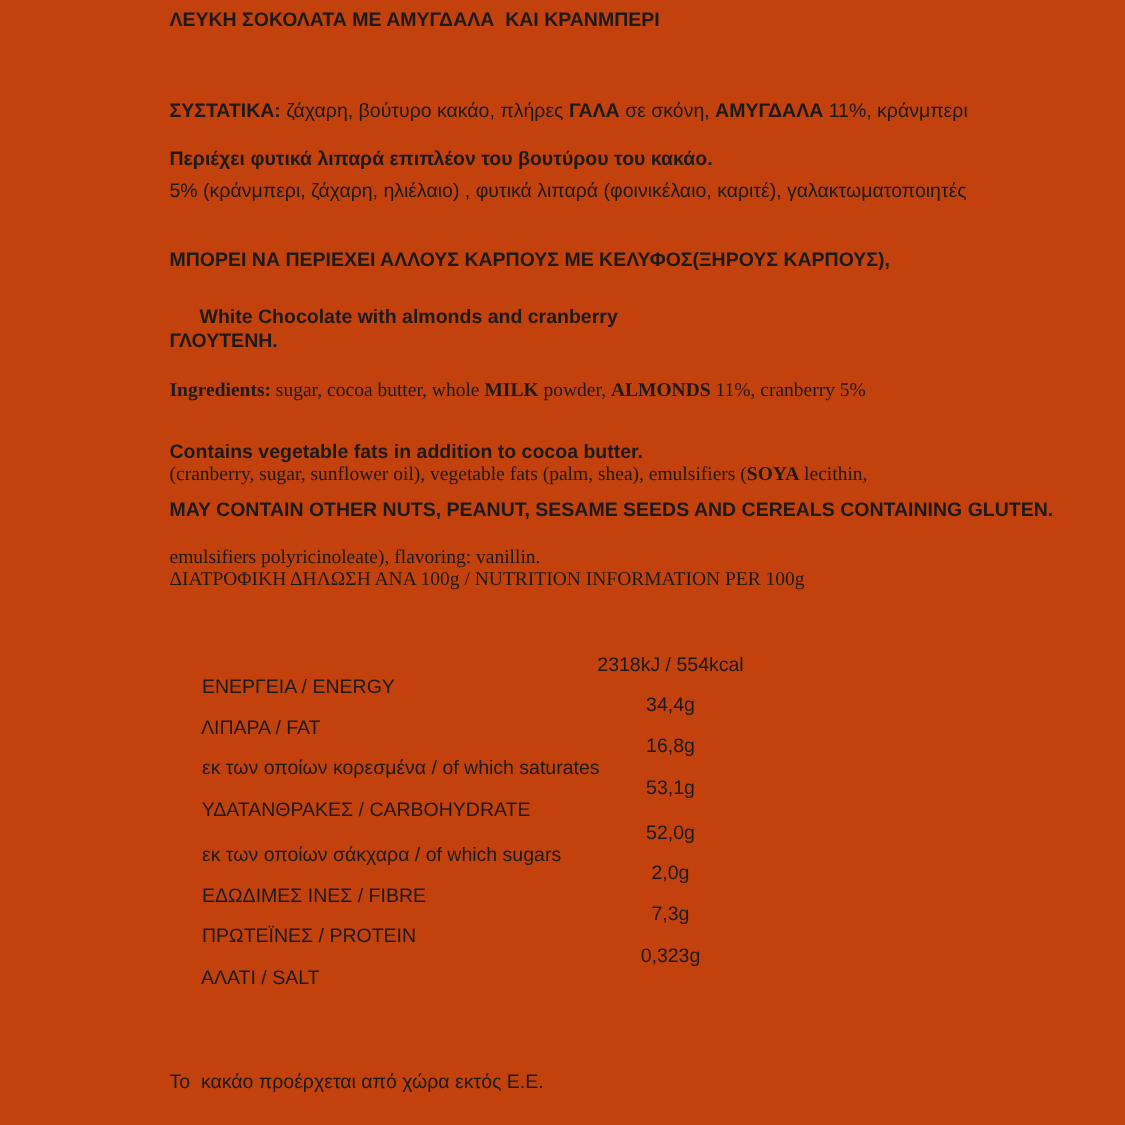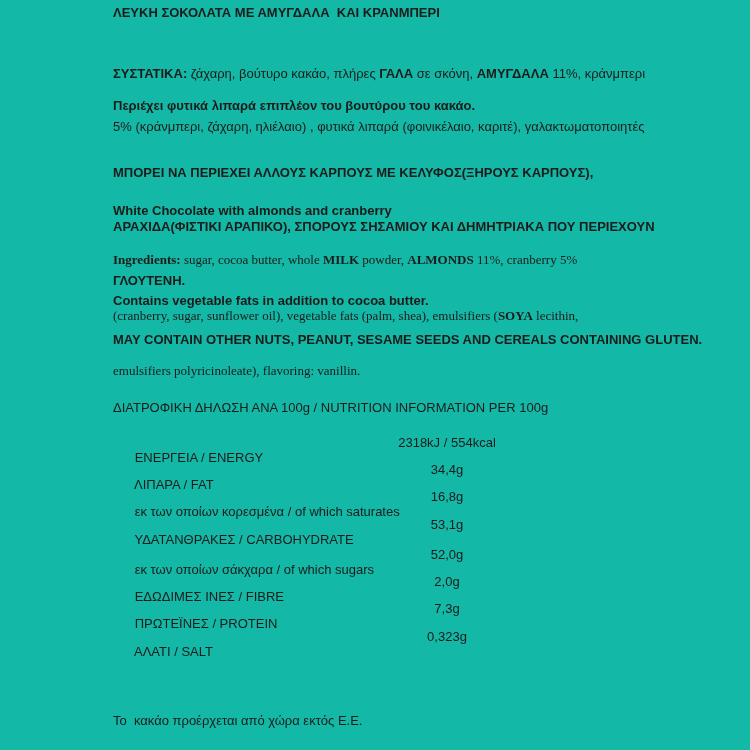--- a/index.html
+++ b/index.html
@@ -1,20 +1,20 @@
 <!DOCTYPE html>
 <html><head>
 <meta charset="utf-8">
 <style>
   html, body { margin: 0; padding: 0; background: #ffffff; }
   .page {
     position: relative;
     width: 750px;
     height: 750px;
-    background: #14b8a6;
+    background: #c2410c;
     font-family: "Liberation Sans", sans-serif;
     font-size: 13px;
     color: #1b1b1b;
     overflow: hidden;
   }
   .abs { position: absolute; left: 113px; white-space: pre; }
   .b { font-weight: 700; }
   .ln { display: block; white-space: pre; }
   .row { position: absolute; left: 113px; right: 40px; white-space: pre; }
   .rv {
@@ -35,37 +35,36 @@
 
   <div class="abs" style="top:30px; line-height:17.5px;">
     <span class="ln"><span class="b">ΣΥΣΤΑΤΙΚΑ:</span><span> ζάχαρη, βούτυρο κακάο, πλήρες </span><span class="b">ΓΑΛΑ</span><span> σε σκόνη, </span><span class="b">ΑΜΥΓΔΑΛΑ</span><span> 11%, κράνμπερι</span></span>
     <span class="ln">5% (κράνμπερι, ζάχαρη, ηλιέλαιο) , φυτικά λιπαρά (φοινικέλαιο, καριτέ), γαλακτωματοποιητές</span>
   </div>
 
   <div class="abs b" style="top:98px;">Περιέχει φυτικά λιπαρά επιπλέον του βουτύρου του κακάο.</div>
 
   <div class="abs b" style="top:128px; line-height:18px;">
     <span class="ln">ΜΠΟΡΕΙ ΝΑ ΠΕΡΙΕΧΕΙ ΑΛΛΟΥΣ ΚΑΡΠΟΥΣ ΜΕ ΚΕΛΥΦΟΣ(ΞΗΡΟΥΣ ΚΑΡΠΟΥΣ),</span>
-    <span class="ln">ΑΡΑΧΙΔΑ(ΦΙΣΤΙΚΙ ΑΡΑΠΙΚΟ), ΣΠΟΡΟΥΣ ΣΗΣΑΜΙΟΥ ΚΑΙ ΔΗΜΗΤΡΙΑΚΑ ΠΟΥ ΠΕΡΙΕΧΟΥΝ</span>
     <span class="ln">ΓΛΟΥΤΕΝΗ.</span>
   </div>
 
-  <div class="abs b" style="top:203px;">White Chocolate with almonds and cranberry</div>
+  <div class="abs b" style="top:203px;margin-left:20px;">White Chocolate with almonds and cranberry</div>
 
   <div class="abs" style="top:214px; line-height:18.5px;font-family:Liberation Serif, serif;">
     <span class="ln"><span class="b">Ingredients:</span><span> sugar, cocoa butter, whole </span><span class="b">MILK</span><span> powder, </span><span class="b">ALMONDS</span><span> 11%, cranberry 5%</span></span>
     <span class="ln"><span>(cranberry, sugar, sunflower oil), vegetable fats (palm, shea), emulsifiers (</span><span class="b">SOYA</span><span> lecithin,</span></span>
     <span class="ln">emulsifiers polyricinoleate), flavoring: vanillin.</span>
   </div>
 
   <div class="abs b" style="top:293px;">Contains vegetable fats in addition to cocoa butter.</div>
 
   <div class="abs b" style="top:332px;">MAY CONTAIN OTHER NUTS, PEANUT, SESAME SEEDS AND CEREALS CONTAINING GLUTEN.</div>
 
-  <div class="abs" style="top:400px;">ΔΙΑΤΡΟΦΙΚΗ ΔΗΛΩΣΗ ΑΝΑ 100g / NUTRITION INFORMATION PER 100g</div>
+  <div class="abs" style="top:378px;font-family:Liberation Serif, serif;">ΔΙΑΤΡΟΦΙΚΗ ΔΗΛΩΣΗ ΑΝΑ 100g / NUTRITION INFORMATION PER 100g</div>
 
   <div>
     <div class="row" style="top:435px;">
       <span>ΕΝΕΡΓΕΙΑ / ENERGY</span>
       <span class="rv">2318kJ / 554kcal</span>
     </div>
     <div class="row" style="top:462px;">
       <span>ΛΙΠΑΡΑ / FAT</span>
       <span class="rv">34,4g</span>
     </div>

